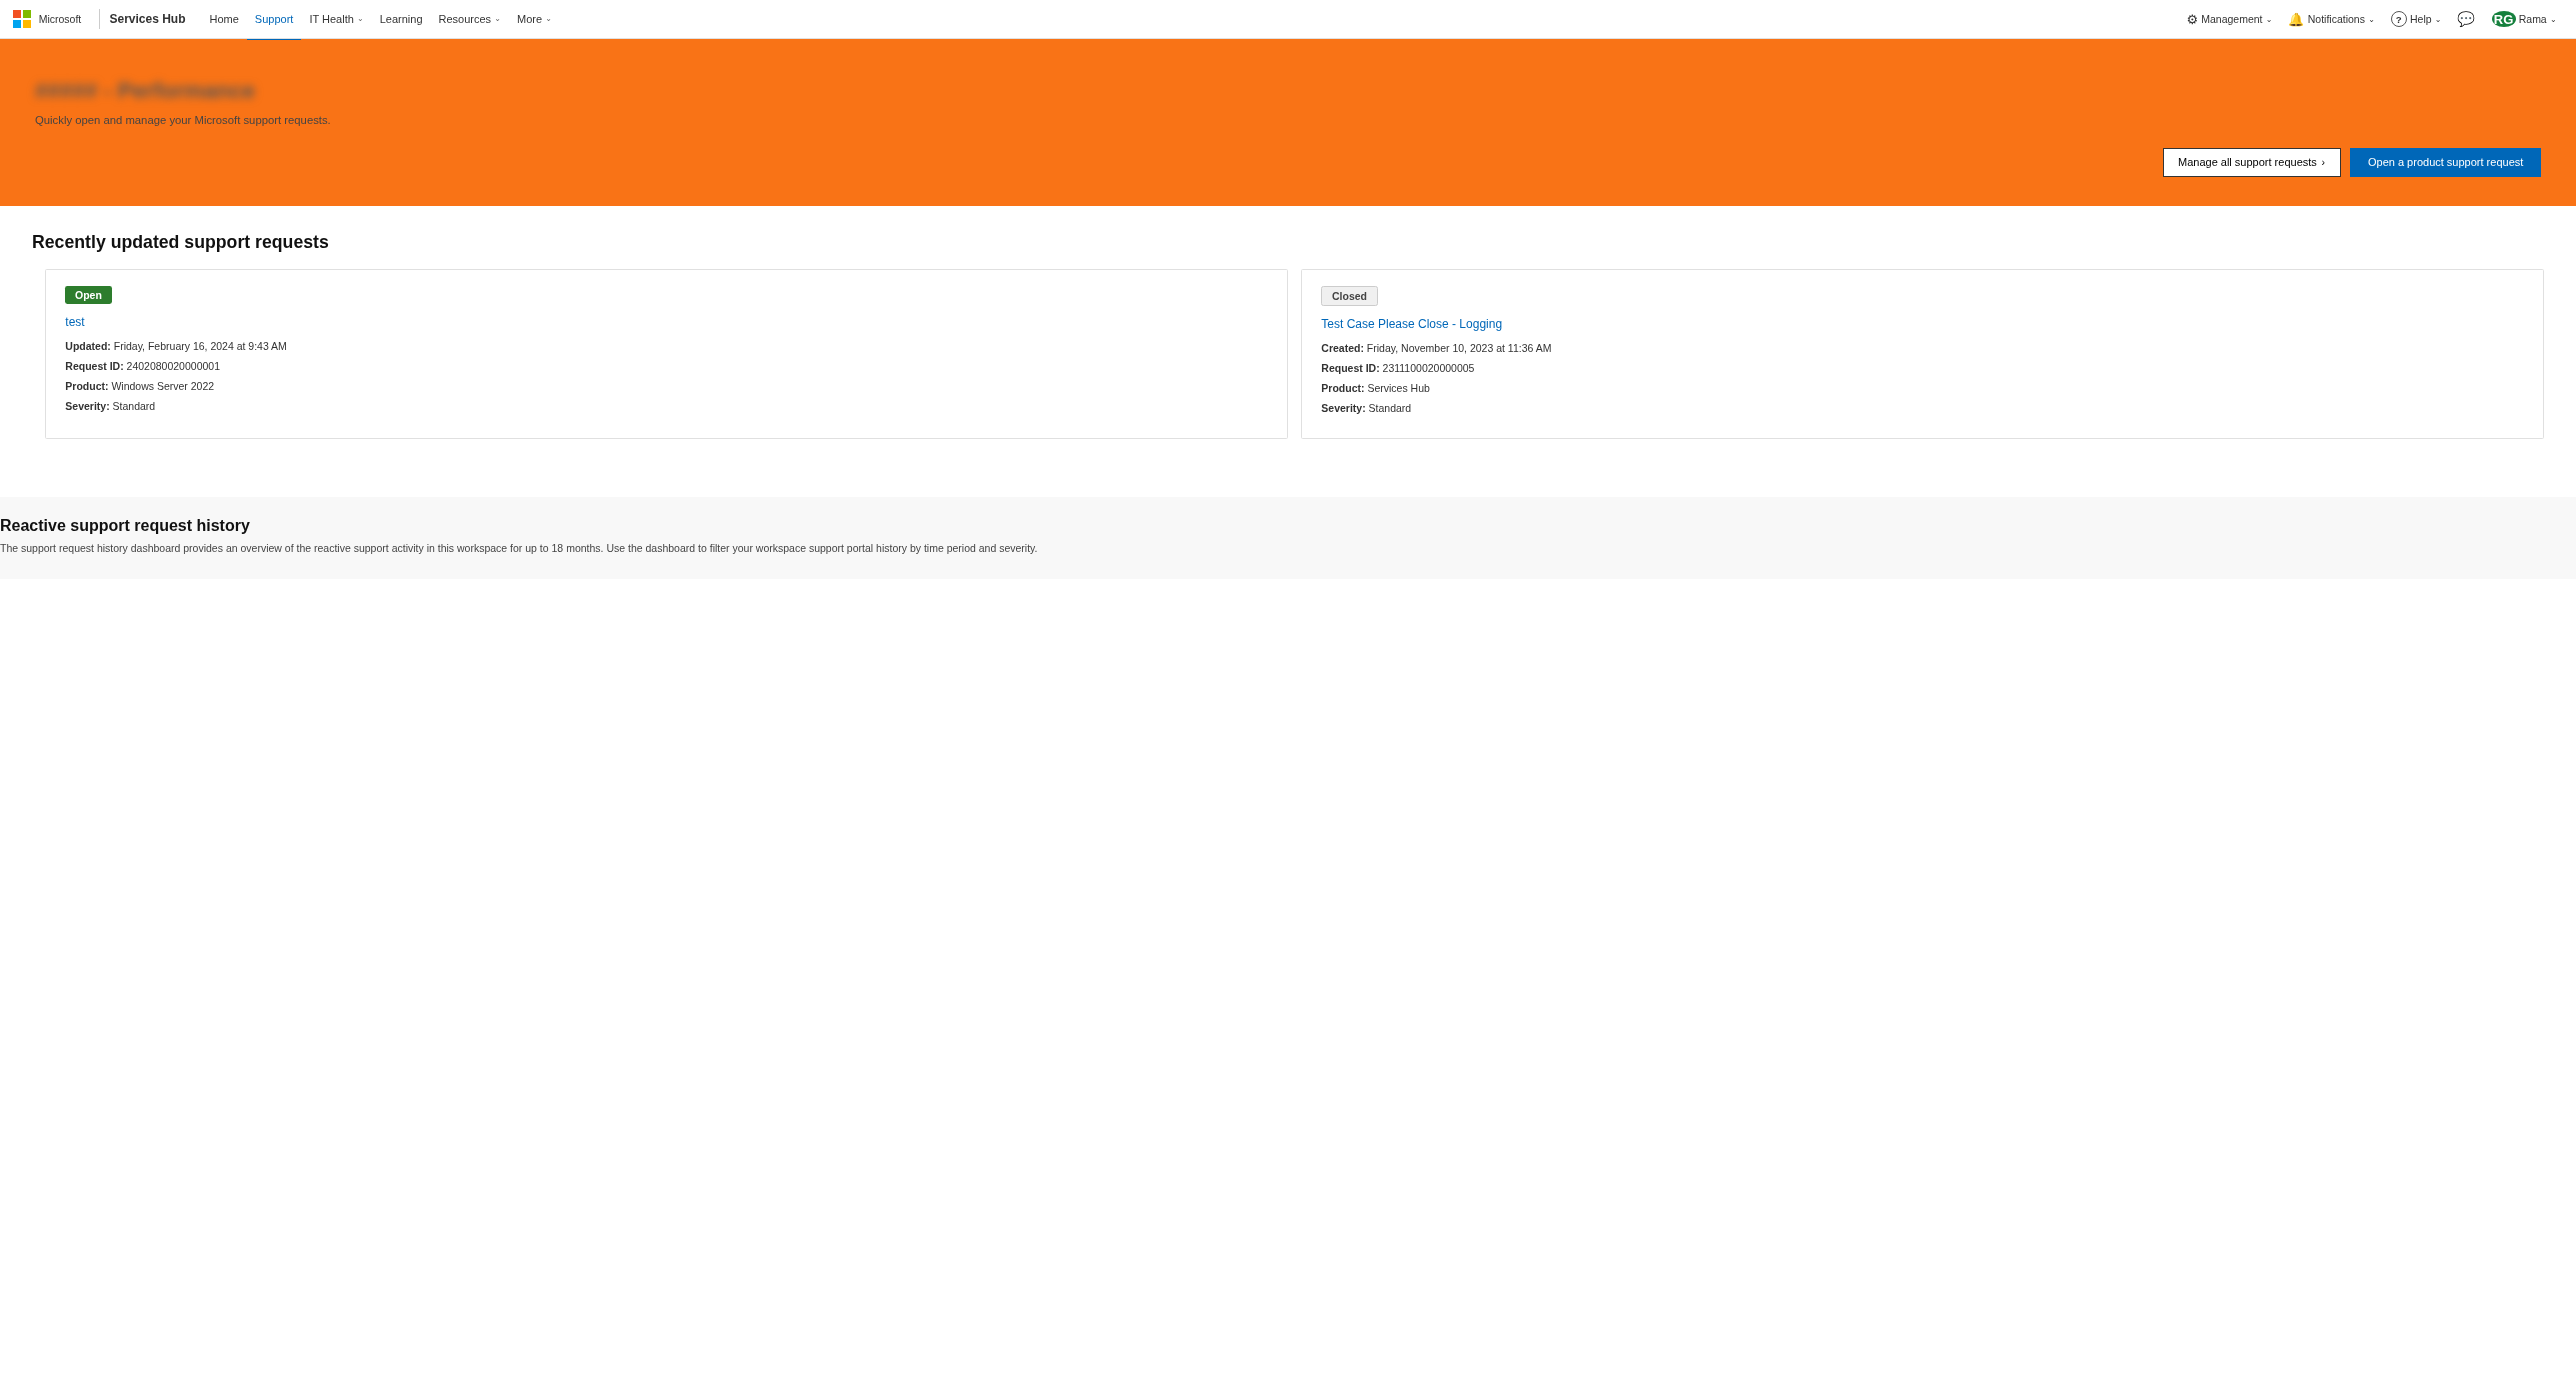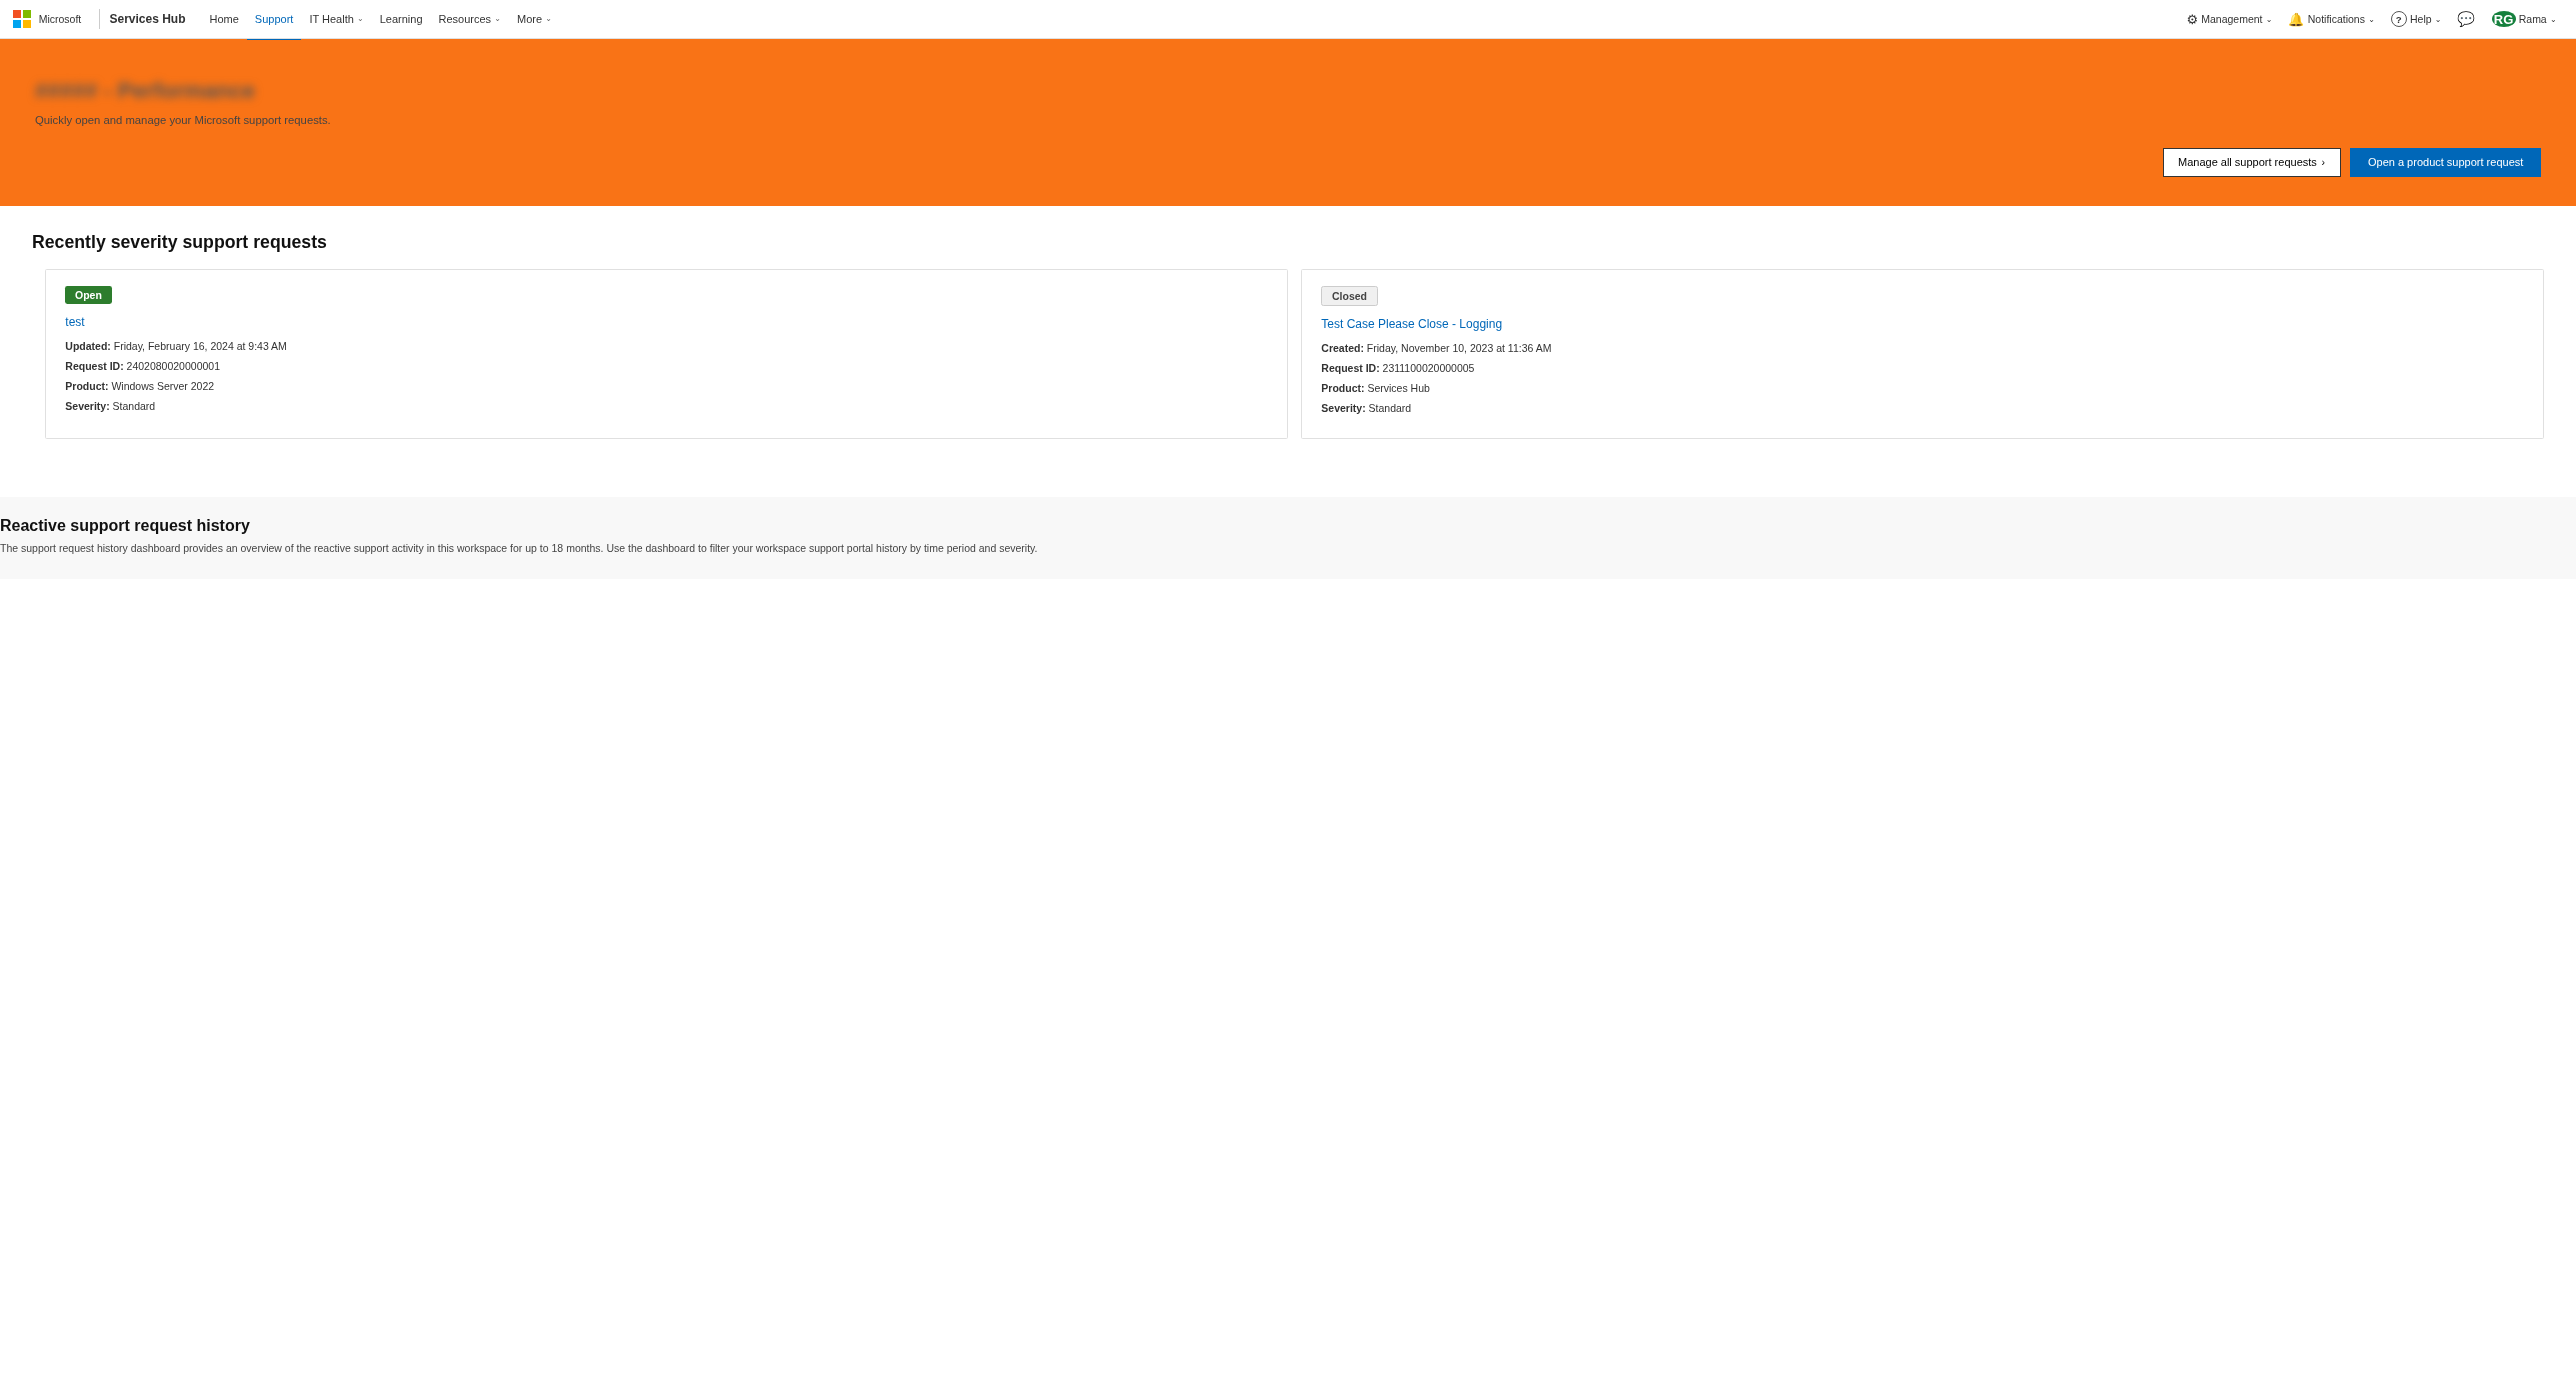--- a/index.html
+++ b/index.html
@@ -301,21 +301,21 @@
       <span>Manage all support requests</span>
       <span style="font-size:10.5px;">›</span>
     </button>
     <button class="btn-primary">
       <span>Open a product support request</span>
     </button>
   </div>
 </section>
 
 <div class="main-content">
-  <h2 class="section-title">Recently severity support requests</h2>
+  <h2 class="section-title">Recently updated support requests</h2>
 
   <div class="cards-row">
 
     <div class="support-card">
       <span class="status-badge badge-open">Open</span>
       <a class="card-link">test</a>
       <div class="card-meta">
         <div>
           <strong>Updated:</strong>
           <span>Friday, February 16, 2024 at 9:43 AM</span>

